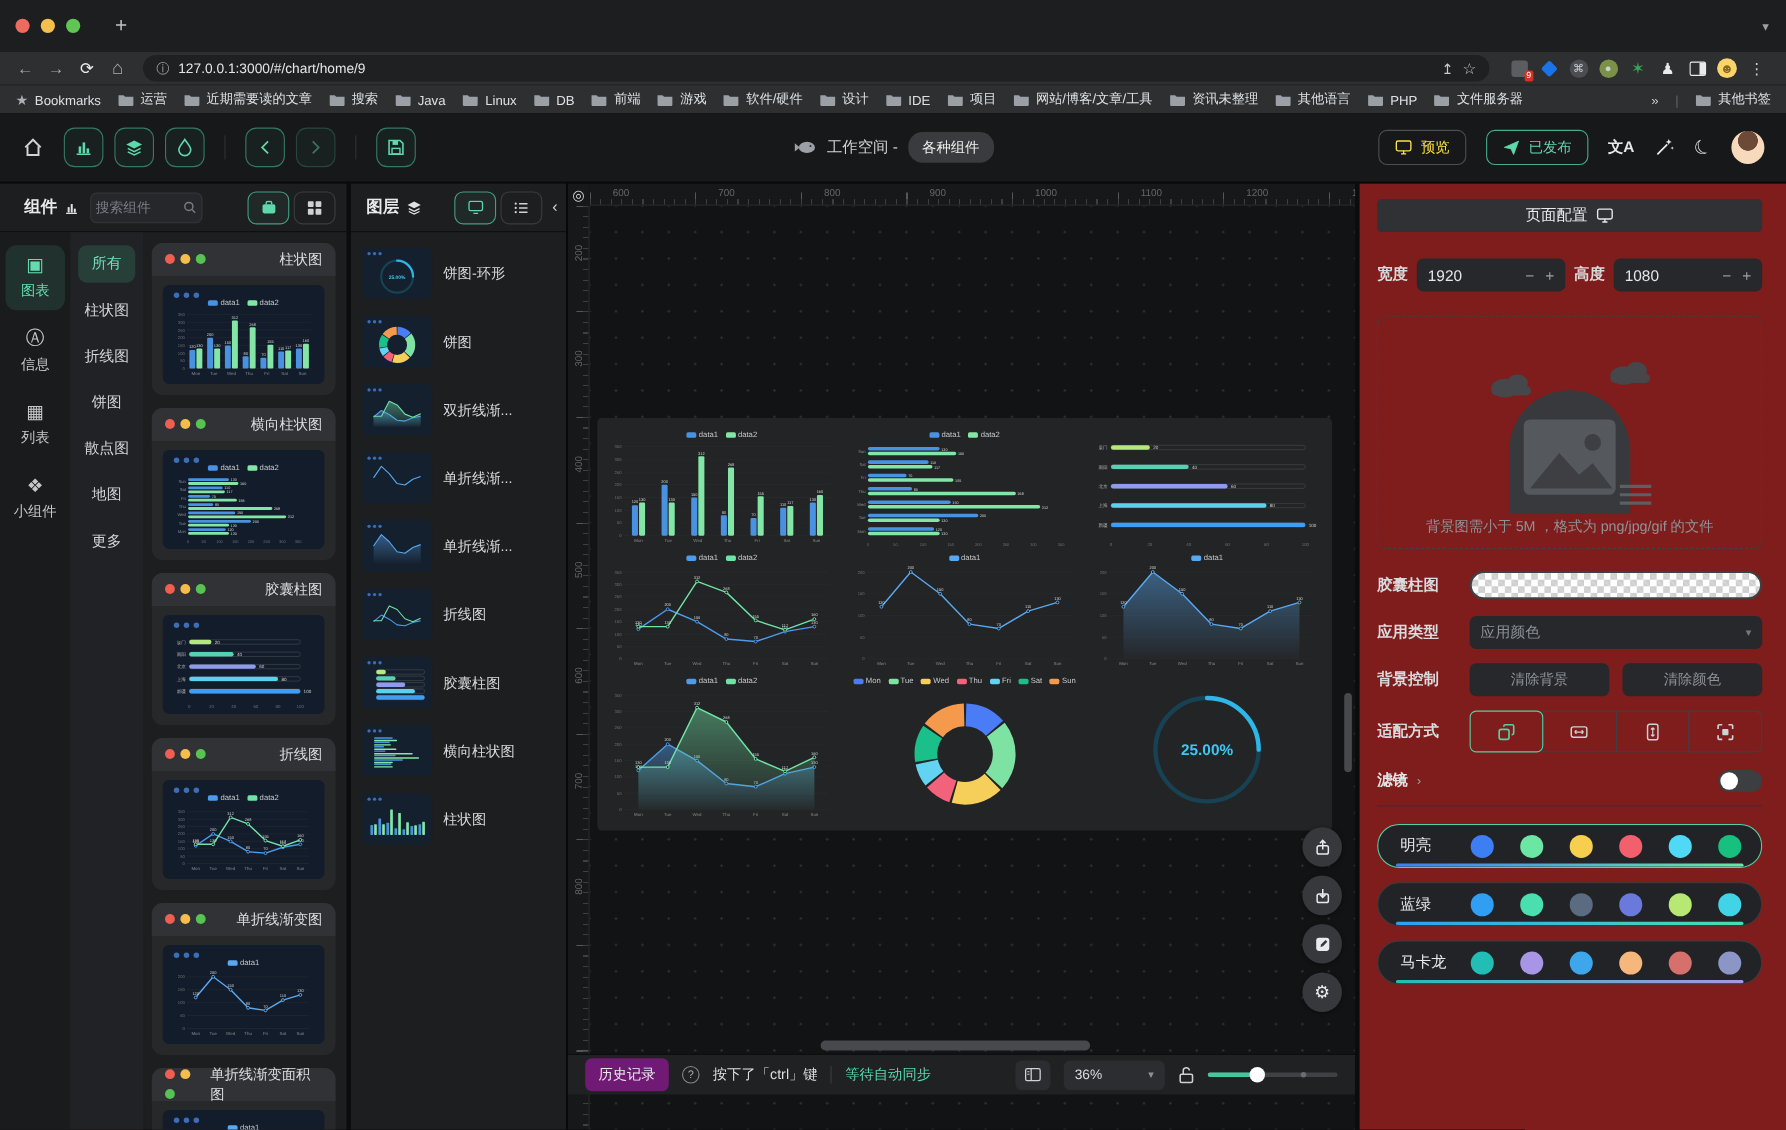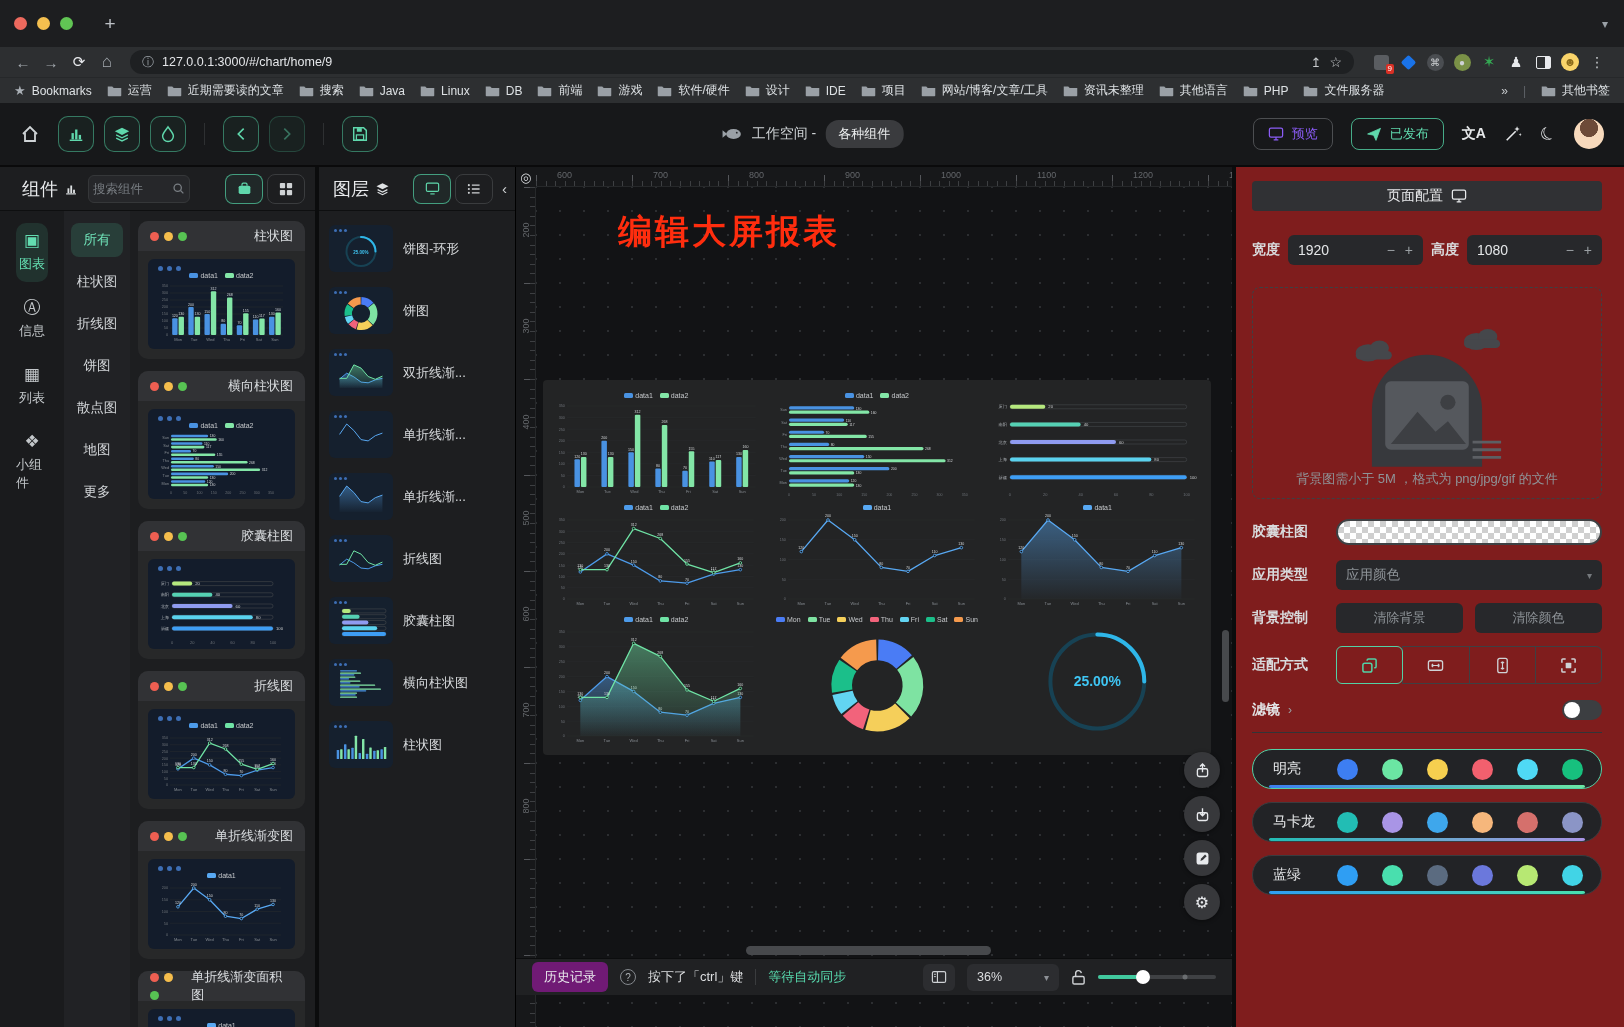--- a/index.html
+++ b/index.html
@@ -42,39 +42,39 @@
   
   .appbar{height:64px;background:#17181a;border-bottom:2px solid #0a0a0b;display:flex;align-items:center;padding:0 20px;position:relative;}
   .ab-left{display:flex;align-items:center;gap:10px;}
   .home-ic{color:#cfd3d6;margin-right:8px;}
   .tbtn{width:36px;height:36px;border-radius:10px;border:1px solid rgba(82,209,164,.5);background:rgba(82,209,164,.05);color:#5fd8ac;display:grid;place-items:center;}
   .tbtn.dim{border-color:rgba(82,209,164,.22);color:rgba(95,216,172,.45);}
   .vsep{width:1px;height:22px;background:#2e3032;margin:0 8px;}
   .ab-center{position:absolute;left:50%;transform:translateX(-50%);display:flex;align-items:center;gap:9px;color:#cfd3d6;font-size:14px;}
   .proj-pill{background:#3a3b3e;color:#eceeef;border-radius:13px;padding:5px 13px;font-size:13px;}
   .ab-right{margin-left:auto;display:flex;align-items:center;gap:18px;}
-  .obtn{height:32px;padding:0 14px;border:1px solid #4c4e51;border-radius:8px;background:transparent;color:#8b5cf6;font-size:13px;display:flex;align-items:center;gap:8px;font-family:inherit;}
+  .obtn{height:32px;padding:0 14px;border:1px solid #4c4e51;border-radius:8px;background:transparent;color:#fde047;font-size:13px;display:flex;align-items:center;gap:8px;font-family:inherit;}
   .obtn.green{border-color:rgba(82,209,164,.8);color:#5fd8ac;}
   .lang-ic{color:#e6e8ea;font-size:14px;font-weight:bold;}
   .moon-ic{color:#e6e8ea;font-size:18px;transform:rotate(-25deg);display:inline-block;}
   .avatar{width:30px;height:30px;border-radius:50%;background:radial-gradient(circle at 50% 30%,#6d4a38 0 34%,#f7d9bc 36% 100%);}
 
   
   .left-panel{position:absolute;left:0;top:167px;width:315px;bottom:0;background:#1d1e20;display:flex;flex-direction:column;}
   .left-head{height:44px;display:flex;align-items:center;gap:10px;padding:0 10px 0 22px;border-bottom:1px solid #0e0f10;flex-shrink:0;}
-  .lh-title{display:flex;align-items:center;gap:6px;color:#e8eaec;font-size:18px;font-weight:normal;}
+  .lh-title{display:flex;align-items:center;gap:6px;color:#e8eaec;font-size:15px;font-weight:bold;}
   .search{width:102px;height:28px;background:#26272a;border:1px solid #353739;border-radius:6px;display:flex;align-items:center;padding:0 4px;gap:16px;}
   .search input{flex:1;min-width:0;background:transparent;border:none;outline:none;color:#aab0b5;font-size:12.5px;font-family:inherit;}
   .search input::placeholder{color:#787d82;}
   .tg-group{display:flex;gap:4px;margin-left:auto;}
   .tg{width:38px;height:30px;border:1px solid #3a3c3e;border-radius:8px;display:grid;place-items:center;color:#cfd2d4;background:transparent;}
   .tg.active{border-color:rgba(82,209,164,.7);color:#5fd8ac;background:rgba(82,209,164,.06);}
   .left-body{flex:1;display:flex;min-height:0;}
   .rail{width:64px;background:#1a1b1d;padding-top:12px;display:flex;flex-direction:column;align-items:center;gap:8px;flex-shrink:0;}
-  .rail-item{width:32px;padding:9px 0;border-radius:10px;display:flex;flex-direction:column;align-items:center;gap:6px;color:#c3c7ca;font-size:13px;}
+  .rail-item{width:54px;padding:9px 0;border-radius:10px;display:flex;flex-direction:column;align-items:center;gap:6px;color:#c3c7ca;font-size:13px;}
   .rail-item.active{background:rgba(82,209,164,.13);color:#63dcb0;}
   .ric{font-size:17px;line-height:1;}
   .ic-chart::before{content:"▣";}
   .ic-info::before{content:"Ⓐ";}
   .ic-list::before{content:"▦";}
   .ic-widget::before{content:"❖";}
   .cats{width:66px;background:#212225;padding:12px 7px;display:flex;flex-direction:column;gap:8px;align-items:stretch;flex-shrink:0;}
   .cat{padding:8px 4px;border-radius:8px;color:#d3d6d9;font-size:13.5px;text-align:center;}
   .cat.active{background:rgba(82,209,164,.16);color:#6fe2b8;}
   .cardlist{flex:1;padding:10px 10px 0 8px;display:flex;flex-direction:column;gap:12px;overflow:hidden;}
@@ -1040,21 +1040,20 @@
     <span class="vl" style="top: 38px;">200</span>
       <span class="vl" style="top: 134px;">300</span>
       <span class="vl" style="top: 230px;">400</span>
       <span class="vl" style="top: 326px;">500</span>
       <span class="vl" style="top: 422px;">600</span>
       <span class="vl" style="top: 518px;">700</span>
       <span class="vl" style="top: 614px;">800</span>
   </div>
   <span class="eye-btn">◎</span>
 
-  <div class="screen-title">编辑大屏报表</div>
 
   <div class="dashboard">
     <div class="dchart">
         <div class="lg">
           <span class="lgi">
             <i style="background: rgb(73, 146, 226);"></i>
             <em>data1</em>
           </span>
           <span class="lgi">
             <i style="background: rgb(131, 230, 167);"></i>
@@ -1662,37 +1661,37 @@
           <i class="dot" style="background: rgb(61, 126, 242);"></i>
           <i class="dot" style="background: rgb(107, 230, 163);"></i>
           <i class="dot" style="background: rgb(246, 207, 79);"></i>
           <i class="dot" style="background: rgb(242, 96, 110);"></i>
           <i class="dot" style="background: rgb(79, 217, 245);"></i>
           <i class="dot" style="background: rgb(23, 192, 126);"></i>
         </span>
         <span class="trow-line" style="background: linear-gradient(90deg, rgb(61, 126, 242), rgb(107, 230, 163));"></span>
       </div>
       <div class="trow">
+        <span class="trow-name">蓝绿</span>
+        <span class="trow-dots">
+          <i class="dot" style="background: rgb(47, 158, 243);"></i>
+          <i class="dot" style="background: rgb(73, 223, 174);"></i>
+          <i class="dot" style="background: rgb(91, 107, 128);"></i>
+          <i class="dot" style="background: rgb(107, 120, 220);"></i>
+          <i class="dot" style="background: rgb(183, 232, 115);"></i>
+          <i class="dot" style="background: rgb(65, 212, 230);"></i>
+        </span>
+        <span class="trow-line" style="background: linear-gradient(90deg, rgb(47, 158, 243), rgb(73, 223, 174));"></span>
+      </div>
+      <div class="trow">
         <span class="trow-name">马卡龙</span>
         <span class="trow-dots">
           <i class="dot" style="background: rgb(34, 189, 180);"></i>
           <i class="dot" style="background: rgb(169, 149, 230);"></i>
           <i class="dot" style="background: rgb(62, 167, 236);"></i>
           <i class="dot" style="background: rgb(246, 183, 124);"></i>
           <i class="dot" style="background: rgb(213, 112, 108);"></i>
           <i class="dot" style="background: rgb(139, 149, 198);"></i>
         </span>
         <span class="trow-line" style="background: linear-gradient(90deg, rgb(34, 189, 180), rgb(169, 149, 230));"></span>
       </div>
-      <div class="trow">
-        <span class="trow-name">蓝绿</span>
-        <span class="trow-dots">
-          <i class="dot" style="background: rgb(47, 158, 243);"></i>
-          <i class="dot" style="background: rgb(73, 223, 174);"></i>
-          <i class="dot" style="background: rgb(91, 107, 128);"></i>
-          <i class="dot" style="background: rgb(107, 120, 220);"></i>
-          <i class="dot" style="background: rgb(183, 232, 115);"></i>
-          <i class="dot" style="background: rgb(65, 212, 230);"></i>
-        </span>
-        <span class="trow-line" style="background: linear-gradient(90deg, rgb(47, 158, 243), rgb(73, 223, 174));"></span>
-      </div>
   </div>
 </div>
 
 </body></html>

